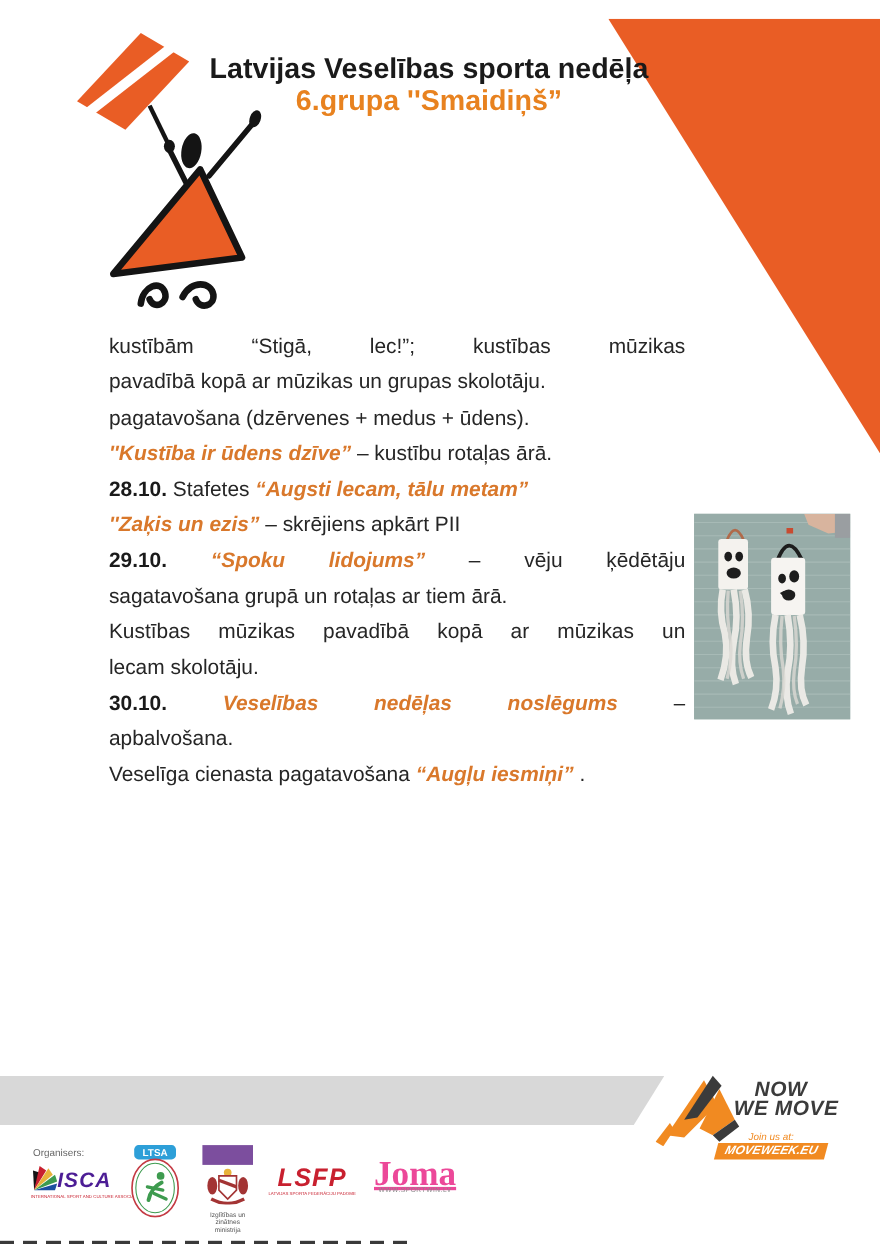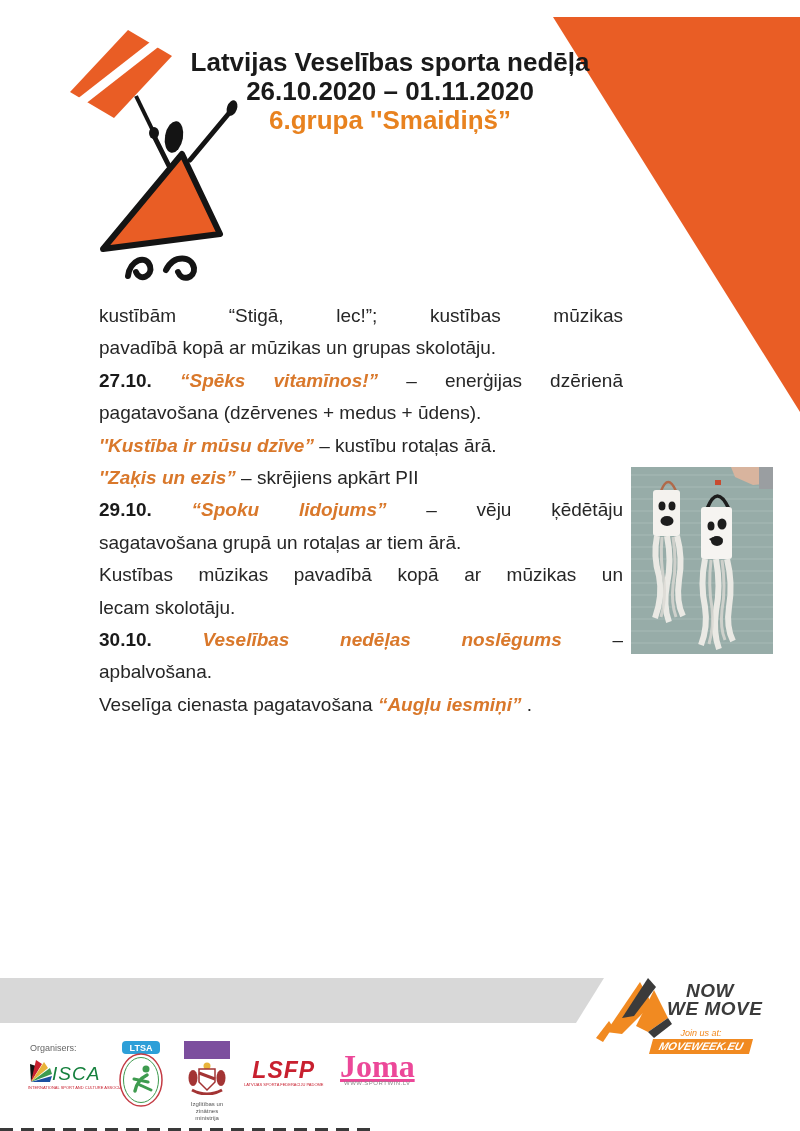--- a/index.html
+++ b/index.html
@@ -29,21 +29,21 @@
   .nwm-arrow{position:absolute;left:0;top:2px;}
   .nwm-now{position:absolute;left:90px;top:10px;font-size:19px;font-weight:bold;font-style:italic;color:#3B3B3B;letter-spacing:.5px;line-height:18px;white-space:nowrap;}
   .nwm-wemove{position:absolute;left:71px;top:28px;font-size:19px;font-weight:bold;font-style:italic;color:#3B3B3B;letter-spacing:.5px;line-height:18px;white-space:nowrap;}
   .nwm-join{position:absolute;left:55px;top:56px;width:100px;text-align:center;font-size:9px;font-weight:normal;font-style:italic;color:#F18A21;}
   .nwm-band{position:absolute;left:55px;top:67px;width:100px;height:15px;background:#F18A21;transform:skewX(-15deg);
     color:#fff;font-size:11px;font-weight:bold;font-style:italic;text-align:center;line-height:15px;}
   .nwm-band span{display:inline-block;transform:skewX(0deg);}
   .organisers-label{position:absolute;left:30px;top:1043px;font-size:9px;color:#666;}
   .logo-isca{position:absolute;left:28px;top:1058px;width:80px;}
   .isca-row{display:flex;align-items:flex-end;}
-  .isca-text{font-size:19px;font-weight:normal;font-style:italic;color:#15803d;letter-spacing:1px;line-height:20px;}
+  .isca-text{font-size:19px;font-weight:bold;font-style:italic;color:#4c1d95;letter-spacing:1px;line-height:20px;}
   .isca-sub{font-size:4px;color:#C8202F;white-space:nowrap;margin-top:1px;}
   .logo-ltsa{position:absolute;left:118px;top:1041px;}
   .logo-ministry{position:absolute;left:183px;top:1041px;width:48px;text-align:center;}
   .ministry-purple{width:46px;height:18px;background:#7C4E9E;margin:0 auto;}
   .ministry-text{font-size:6px;color:#555;line-height:7px;margin-top:2px;}
   .logo-lsfp{position:absolute;left:244px;top:1058px;text-align:center;}
   .lsfp-text{font-size:23px;font-weight:900;font-style:italic;color:#C8202F;letter-spacing:1px;line-height:24px;}
   .lsfp-sub{font-size:4px;color:#C8202F;white-space:nowrap;}
   .logo-joma{position:absolute;left:340px;top:1052px;text-align:center;}
   .joma-text{font-size:32px;font-weight:900;color:#ec4899;letter-spacing:0px;line-height:28px;font-family:"Liberation Serif",serif;text-decoration:underline;}
@@ -76,30 +76,29 @@
     <ellipse cx="104" cy="107" rx="9" ry="16" transform="rotate(10 104 107)" fill="#141414"></ellipse>
 
     <polygon points="112,124 150,204 33,219" fill="#E95D25" stroke="#141414" stroke-width="6" stroke-linejoin="round"></polygon>
 
     <path d="M58,246 C60,230 76,224 80,236 C83,246 70,252 66,242" fill="none" stroke="#141414" stroke-width="6" stroke-linecap="round"></path>
     <path d="M96,240 C104,224 122,226 124,238 C125,248 112,252 108,242" fill="none" stroke="#141414" stroke-width="6" stroke-linecap="round"></path>
   </svg>
 
   <div class="title-block">
     <div class="title-line">Latvijas Veselības sporta nedēļa</div>
-    <div class="title-line">26.10.2020 – 01.11.2020</div>
     <div class="title-line title-orange">6.grupa ''Smaidiņš”</div>
   </div>
 
   <div class="schedule">
       <div class="sched-line just"><span class="seg-plain">kustībām “Stigā, lec!”; kustības mūzikas</span></div>
       <div class="sched-line"><span class="seg-plain">pavadībā kopā ar mūzikas un grupas skolotāju.</span></div>
-      <div class="sched-line just"><span class="seg-date">27.10. </span><span class="seg-event">“Spēks vitamīnos!”</span><span class="seg-plain"> – enerģijas dzērienā</span></div>
       <div class="sched-line"><span class="seg-plain">pagatavošana (dzērvenes + medus + ūdens).</span></div>
-      <div class="sched-line"><span class="seg-event">''Kustība ir mūsu dzīve”</span><span class="seg-plain"> – kustību rotaļas ārā.</span></div>
+      <div class="sched-line"><span class="seg-event">''Kustība ir ūdens dzīve”</span><span class="seg-plain"> – kustību rotaļas ārā.</span></div>
+      <div class="sched-line"><span class="seg-date">28.10. </span><span class="seg-plain">Stafetes </span><span class="seg-event">“Augsti lecam, tālu metam”</span></div>
       <div class="sched-line"><span class="seg-event">''Zaķis un ezis”</span><span class="seg-plain"> – skrējiens apkārt PII</span></div>
       <div class="sched-line just"><span class="seg-date">29.10. </span><span class="seg-event">“Spoku lidojums”</span><span class="seg-plain"> – vēju ķēdētāju</span></div>
       <div class="sched-line"><span class="seg-plain">sagatavošana grupā un rotaļas ar tiem ārā.</span></div>
       <div class="sched-line just"><span class="seg-plain">Kustības mūzikas pavadībā kopā ar mūzikas un</span></div>
       <div class="sched-line"><span class="seg-plain">lecam skolotāju.</span></div>
       <div class="sched-line just"><span class="seg-date">30.10. </span><span class="seg-event">Veselības nedēļas noslēgums</span><span class="seg-plain"> –</span></div>
       <div class="sched-line"><span class="seg-plain">apbalvošana.</span></div>
       <div class="sched-line"><span class="seg-plain">Veselīga cienasta pagatavošana </span><span class="seg-event">“Augļu iesmiņi”</span><span class="seg-plain"> .</span></div>
     </div>
 

